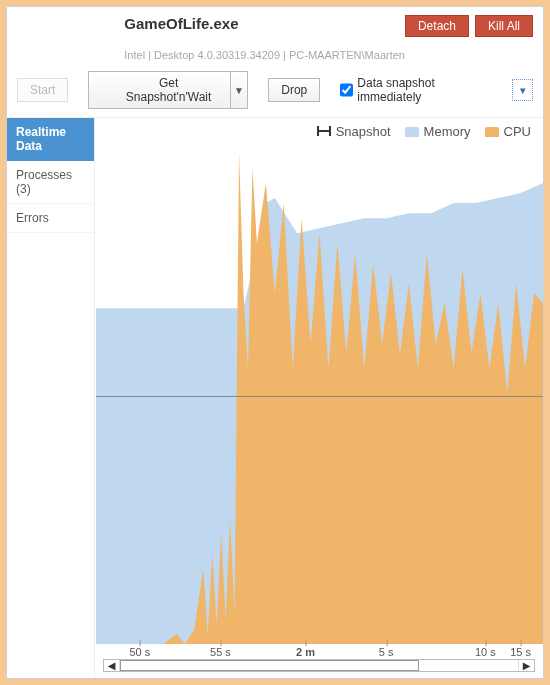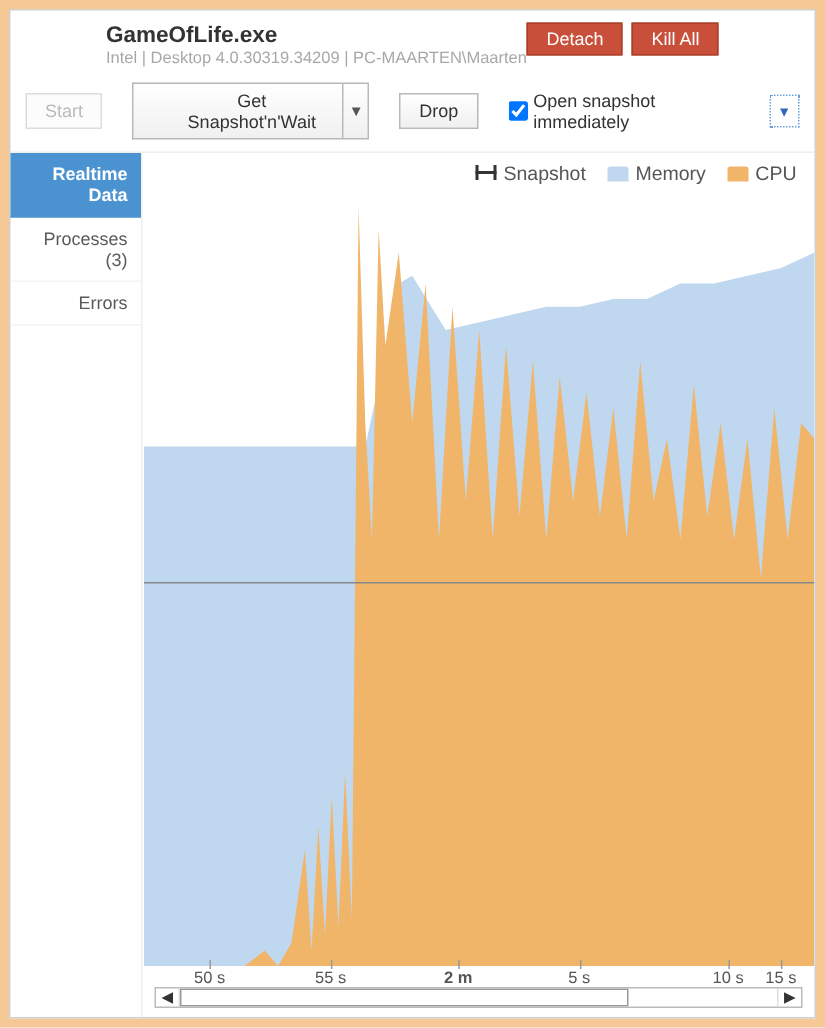--- a/index.html
+++ b/index.html
@@ -6,25 +6,25 @@
   html, body { width: 550px; height: 685px; }
   body { background: #f5c896; padding: 6px; }
   .window {
     width: 100%; height: 100%;
     background: #ffffff;
     border: 1px solid #d0d0d0;
     display: flex; flex-direction: column;
   }
   .header {
     padding: 8px 10px 6px 10px;
-    display: flex; justify-content: center; align-items: flex-start;
+    display: flex; justify-content: flex-end; align-items: flex-start;
   }
   .header-left { }
   .title { font-size: 15px; font-weight: 600; color: #333; }
-  .subtitle { font-size: 11px; color: #a8a8a8; margin-top: 1px; }
+  .subtitle { font-size: 11px; color: #a8a8a8; margin-top: 17px; }
   .header-right { display: flex; gap: 6px; }
   .btn-danger {
     background: #c84f3a; color: #fff;
     border: 1px solid #a83f2a;
     font-size: 12px; padding: 3px 12px;
     cursor: pointer;
   }
   .toolbar {
     display: flex; align-items: center; gap: 20px;
     padding: 4px 10px 8px 10px;
@@ -53,21 +53,20 @@
   }
   .body { flex: 1; display: flex; border-top: 1px solid #eee; min-height:0;}
   .sidebar {
     width: 88px; border-right: 1px solid #eee;
     display: flex; flex-direction: column;
     font-size: 12px;
   }
   .side-tab {
     padding: 7px 9px; color: #5a5a5a; cursor: pointer;
     border-bottom: 1px solid #f4f4f4;
-    text-align: right;
   }
   .side-tab.active { background: #4b93d0; color: #fff; font-weight: 600; border-bottom:1px solid #4b93d0;}
   .main { flex:1; display:flex; flex-direction:column; min-width:0;}
   .legend {
     display:flex; justify-content:flex-end; gap:14px;
     padding: 6px 12px 4px 12px; font-size:13px; color:#555;
   }
   .legend-item { display:flex; align-items:center; gap:5px; }
   .lg-snap::before {
     content:""; display:inline-block; width:14px; height:10px;
@@ -135,21 +134,21 @@
 
   <div class="toolbar">
     <button class="btn" disabled="">Start</button>
     <div class="split-btn">
       <button class="btn">Get Snapshot'n'Wait</button>
       <button class="btn-dd">▼</button>
     </div>
     <button class="btn">Drop</button>
     <label class="chk-wrap">
       <input type="checkbox" checked="" style="">
-      <span>Open snapshot immediately</span>
+      <span>Data snapshot immediately</span>
     </label>
     <div class="menu-dd">
       <span>▾</span>
     </div>
   </div>
 
   <div class="body">
     <div class="sidebar">
       <div class="side-tab active">
         <span>Realtime Data</span>

